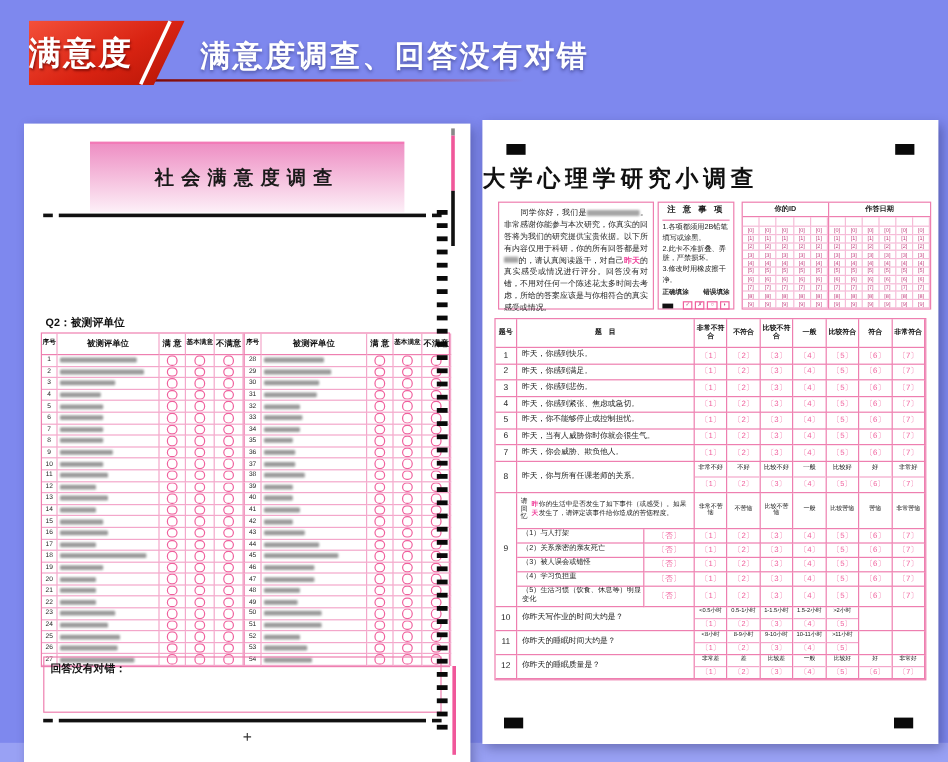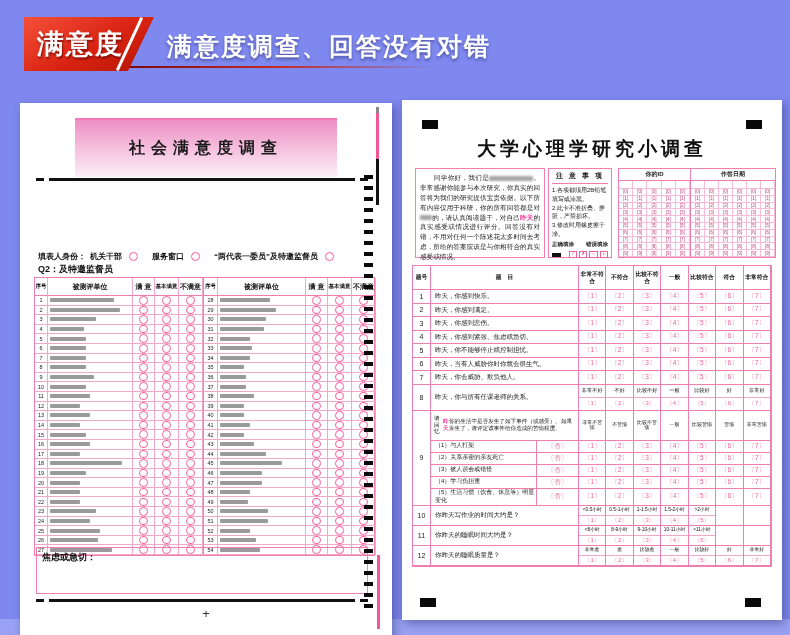--- a/index.html
+++ b/index.html
@@ -5,21 +5,21 @@
   html,body{margin:0;padding:0;}
   body{width:790px;height:635px;position:relative;overflow:hidden;
        background:#7e88ee;font-family:"Liberation Sans",sans-serif;}
   .abs{position:absolute;}
 
   
   #hdr-badge{left:24px;top:17px;width:130px;height:54px;
     background:linear-gradient(150deg,#f4503a 0%,#d92312 55%,#b41505 100%);
     clip-path:polygon(0 0,100% 0,calc(100% - 26px) 100%,0 100%);
     display:flex;align-items:center;z-index:3;}
-  #hdr-badge .txt{color:#fff;font-size:27px;font-weight:bold;padding-left:13px;
+  #hdr-badge .txt{color:#fff;font-size:27px;font-weight:bold;
     letter-spacing:2px;text-shadow:1px 2px 2px rgba(90,0,0,.65);}
   #hdr-badge-slash{left:128px;top:15px;width:3px;height:58px;background:#fff;
     transform:rotate(25deg);z-index:4;}
   #hdr-underline{left:92px;top:66px;width:345px;height:2px;z-index:2;
     background:linear-gradient(to right,#6e0000,#c03028 55%,rgba(192,48,40,0));}
   #hdr-title{left:167px;top:30px;color:#fff;font-size:25px;font-weight:bold;
     letter-spacing:2px;text-shadow:0 2px 3px rgba(20,20,70,.45);}
 
   #bottom-strip{left:0;top:619px;width:790px;height:16px;background:#99a1f4;}
 
@@ -70,21 +70,21 @@
   #lf-comments{left:16px;top:444px;width:332px;height:47px;border:1px solid var(--pink);
     box-sizing:border-box;font-size:9px;font-weight:bold;color:#111;padding:3px 5px;}
   #lf-plus{left:0;top:503px;width:372px;text-align:center;font-size:13px;color:#333;}
 
   #lf-marks{left:344px;top:72px;}
   #lf-marks .m{width:9px;height:4px;background:#0a0a0a;margin-bottom:7px;}
   .vbar{width:3px;}
 
   
   .cmark{background:#0a0a0a;width:16px;height:9px;}
-  #rf-title{left:0;top:36px;width:380px;text-align:center;font-size:19px;font-weight:bold;
+  #rf-title{left:0;top:36px;width:380px;font-size:19px;font-weight:bold;
     letter-spacing:4px;color:#111;font-family:Liberation Serif, serif;}
   #rf-intro{left:13px;top:68px;width:130px;height:90px;border:1px solid var(--pink);
     box-sizing:border-box;padding:4px 4px;font-size:6.6px;line-height:1.5;color:#222;
     text-align:justify;}
   .redact{display:inline-block;height:5px;background:#a6a6a6;filter:blur(.8px);
     border-radius:1px;vertical-align:middle;}
   .hl{color:#f0409a;font-weight:bold;}
   #rf-notes{left:146px;top:68px;width:64px;height:90px;border:1px solid var(--pink);
     box-sizing:border-box;padding:2px 3px;font-size:6px;line-height:1.45;color:#222;}
   #rf-notes .nt{font-weight:bold;font-size:7px;text-align:center;letter-spacing:2px;
@@ -150,31 +150,22 @@
   </div>
   <div class="abs vbar" style="left:357px;top:452px;height:74px;background:#f0579a;"></div>
 
   <div class="abs thickline" id="lf-line-top">
     <span class="d"></span>
       <span class="l"></span>
       <span class="d"></span>
   </div>
 
 
-  <div class="abs" id="lf-identity">
-    <span>填表人身份：</span>
-    <span>机关干部</span>
-      <span class="ring"></span>
-    <span>服务窗口</span>
-      <span class="ring"></span>
-    <span>“两代表一委员”及特邀监督员</span>
-      <span class="ring"></span>
-  </div>
-
-  <div class="abs" id="lf-section">Q2：及特邀监督员</div>
+
+  <div class="abs" id="lf-section">Q2：被测评单位</div>
 
   <div class="abs" id="lf-table">
       <div class="hc small">序号</div>
       <div class="hc">被测评单位</div>
       <div class="hc">满 意</div>
       <div class="hc small">基本满意</div>
       <div class="hc">不满意</div>
       <div class="hc small sep">序号</div>
       <div class="hc">被测评单位</div>
       <div class="hc">满 意</div>
@@ -878,21 +869,21 @@
       </div>
       <div>
         <span class="bubble"></span>
       </div>
       <div>
         <span class="bubble"></span>
       </div>
     </div>
 
   <div class="abs" id="lf-comments">
-    <span>焦虑或急切：</span>
+    <span>回答没有对错：</span>
   </div>
 
   <div class="abs thickline" id="lf-line-bot">
     <span class="d"></span>
       <span class="l"></span>
       <span class="d"></span>
   </div>
   <div class="abs" id="lf-plus">+</div>
   <div class="abs" id="lf-marks">
       <div class="m"></div>

